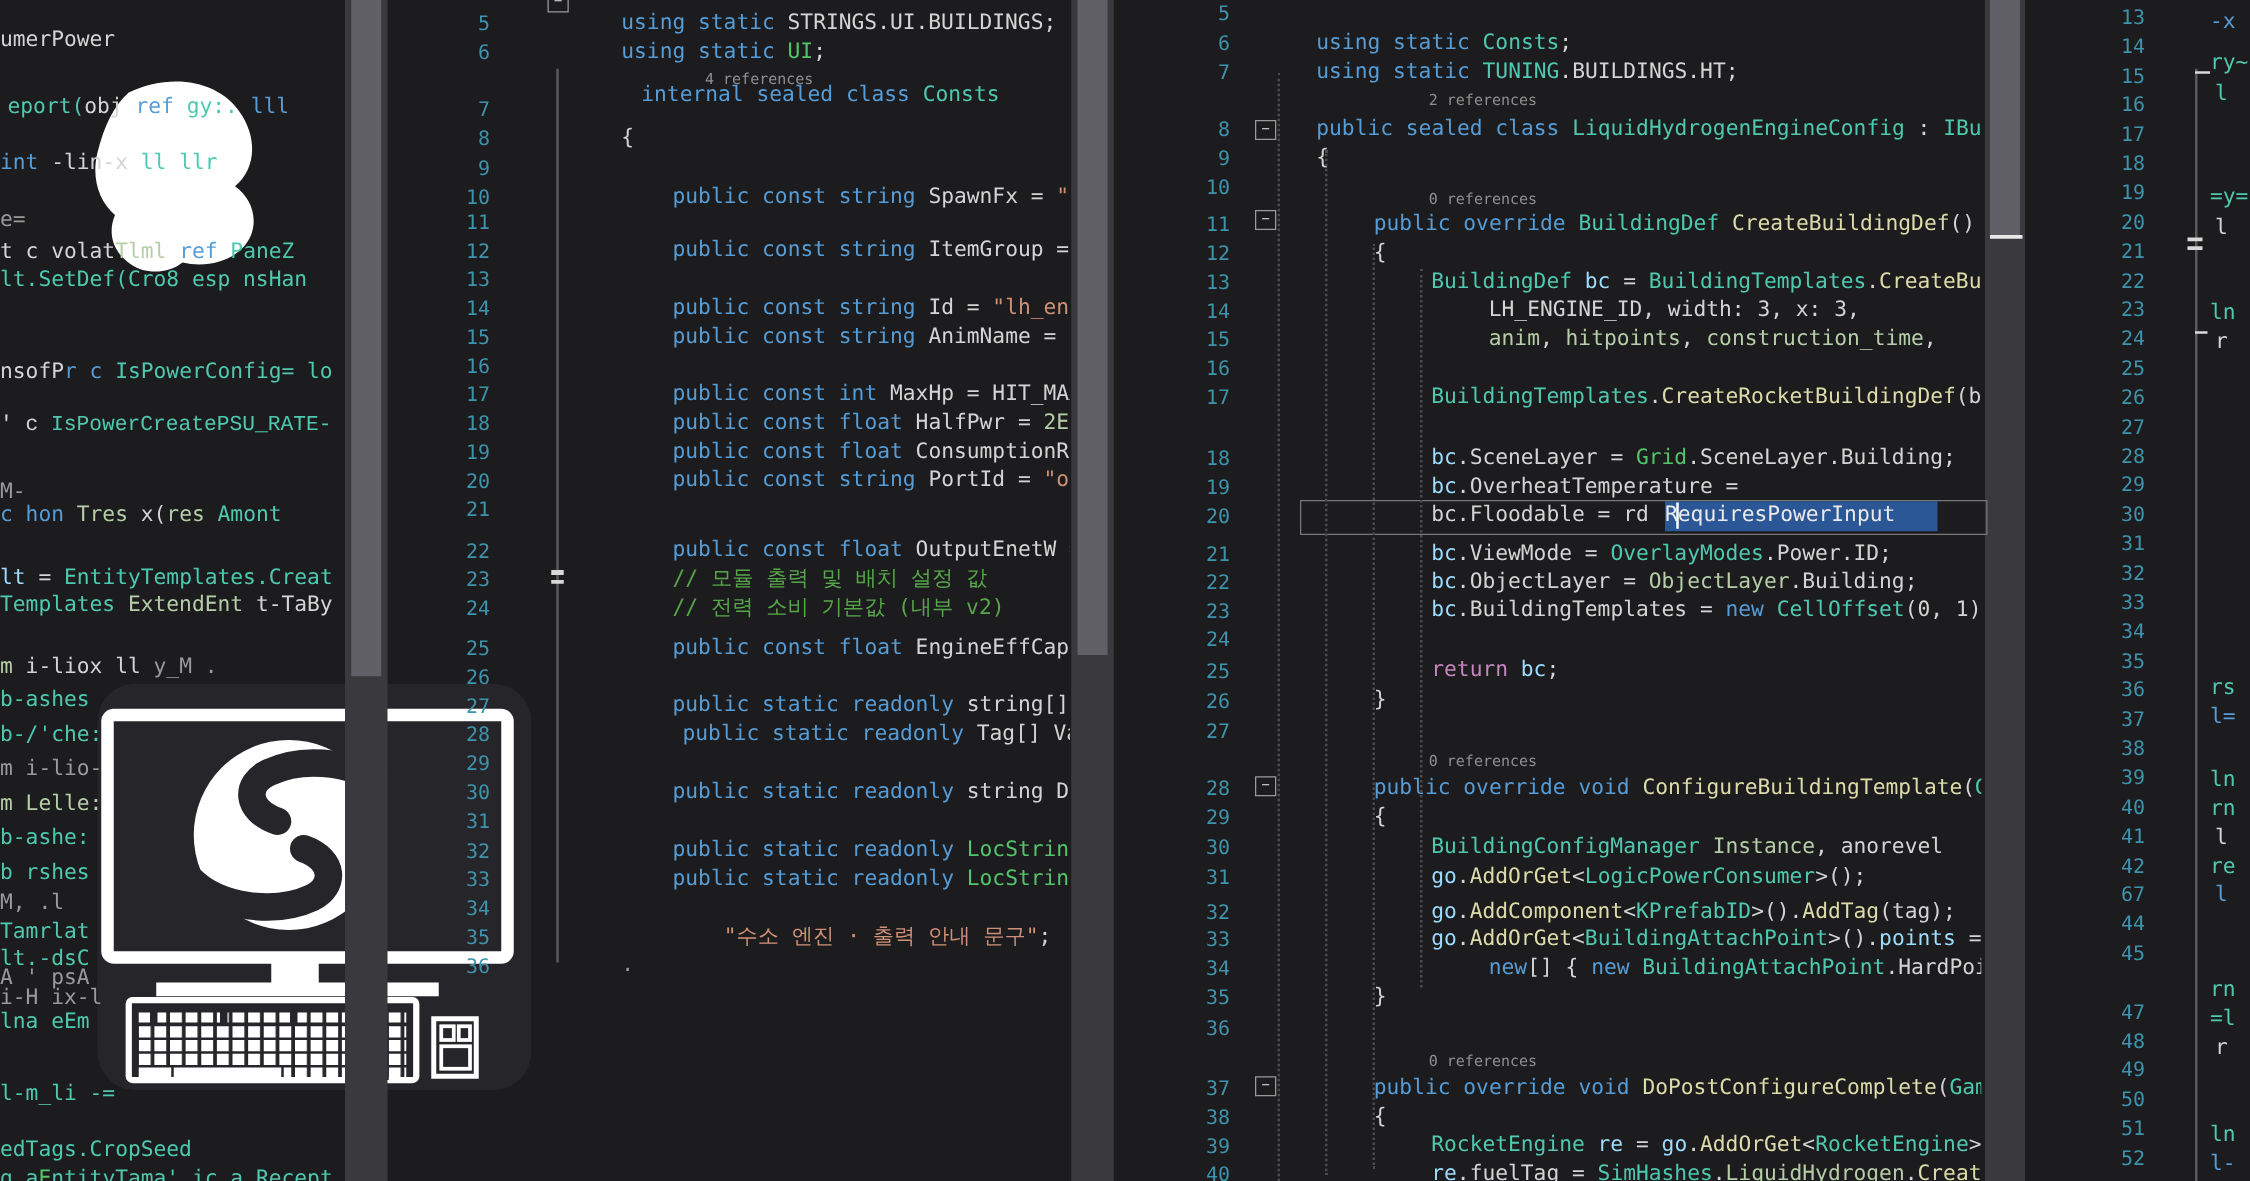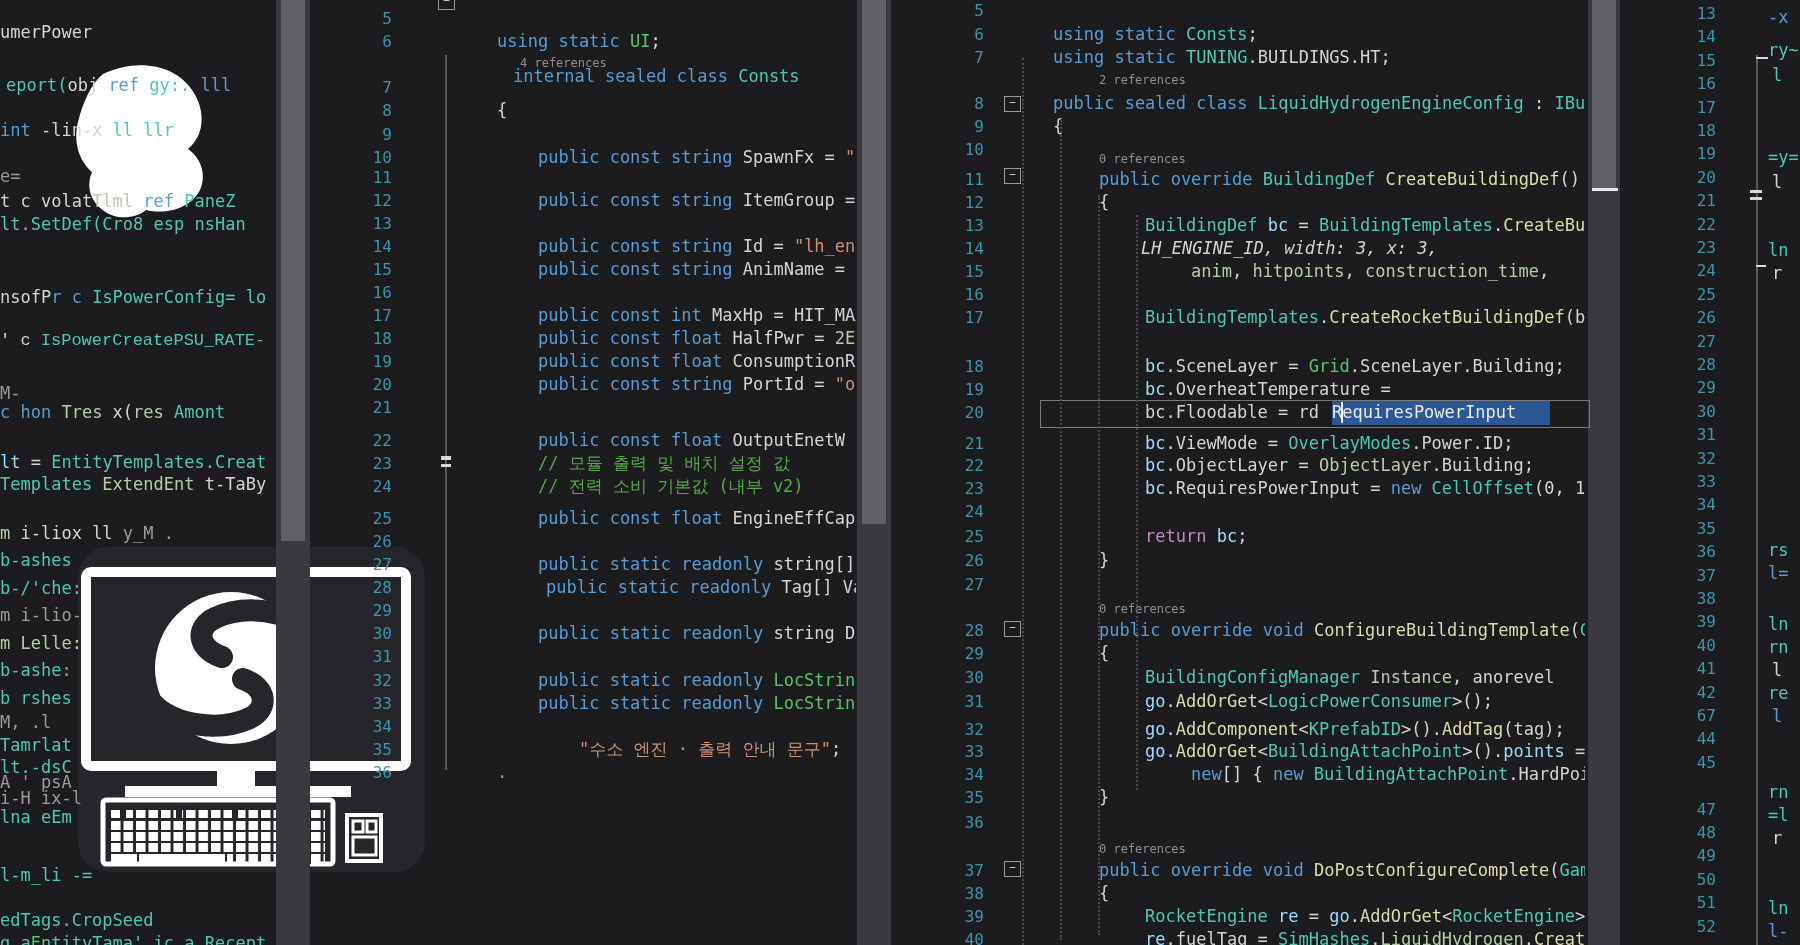--- a/index.html
+++ b/index.html
@@ -1,20 +1,20 @@
 <!DOCTYPE html>
 <html><head>
 <meta charset="utf-8">
 <style>
   html,body{margin:0;padding:0;background:#1b1b1d;overflow:hidden;}
   #stage{position:relative;width:1800px;height:945px;background:#1c1c1e;
          font-family:"DejaVu Sans Mono","Liberation Mono",monospace;font-size:17px;}
   .row{position:absolute;white-space:pre;line-height:21px;height:22px;overflow:hidden;}
   .num{position:absolute;width:32px;text-align:right;color:#3e93ad;line-height:21px;font-size:16px;}
-  .cl{position:absolute;color:#8f8f8f;font-size:12px;line-height:14px;white-space:pre;}
+  .cl{position:absolute;color:#8f8f8f;font-size:12px;line-height:14px;white-space:pre;margin-left:44px;}
   .sbtrack{position:absolute;background:#3a3a3e;}
   .sbthumb{position:absolute;background:#606066;}
   .sbmark{position:absolute;background:#e8e8e8;}
   .guide-solid{position:absolute;width:2px;background:#5a5a5a;}
   .guide-dot{position:absolute;width:0;border-left:2px dotted #4b4b4b;}
   .fold{position:absolute;width:15px;height:14px;border:1px solid #9a9a9a;background:#1c1c1e;
         color:#cfcfcf;font-size:11px;line-height:12px;text-align:center;}
   .mark{position:absolute;background:#d9d9d9;}
   .linebox{position:absolute;border:1px solid #787878;}
   .selbg{position:absolute;background:#2b5797;overflow:hidden;white-space:pre;color:#eaeaea;line-height:23px;}
@@ -99,20 +99,21 @@
     <div class="row" style="left: 0px; top: 712px; max-width: 276px;"><span class="g2">M, .l</span></div>
     <div class="row" style="left: 0px; top: 735px; max-width: 276px;"><span class="t">Tamrlat</span></div>
     <div class="row" style="left: 0px; top: 757px; max-width: 276px;"><span class="t">lt.-dsC</span></div>
     <div class="row" style="left: 0px; top: 772px; max-width: 276px;"><span class="g2">A ' psA</span></div>
     <div class="row" style="left: 0px; top: 788px; max-width: 276px;"><span class="g2">i-H ix-l</span></div>
     <div class="row" style="left: 0px; top: 807px; max-width: 276px;"><span class="t">lna eEm</span></div>
     <div class="row" style="left: 0px; top: 865px; max-width: 276px;"><span class="t">l-m_li -=</span></div>
     <div class="row" style="left: 0px; top: 910px; max-width: 276px;"><span class="t">edTags.CropSeed</span></div>
     <div class="row" style="left: 0px; top: 933px; max-width: 276px;"><span class="t">g a</span><span class="gr">E</span><span class="t">ntityTama' ic a </span><span class="t">Recept</span></div>
     <div class="num" style="left: 360px; top: 8px;">5</div>
+    <div class="row" style="left: 497px; top: 8px; max-width: 359px;"><span class="b">using static </span><span class="w">STRINGS.UI.BUILDINGS;</span></div>
     <div class="num" style="left: 360px; top: 31px;">6</div>
     <div class="row" style="left: 497px; top: 31px; max-width: 359px;"><span class="b">using static </span><span class="gr">UI</span><span class="w">;</span></div>
     <div class="cl" style="left: 520px; top: 56px;">4 references</div>
     <div class="num" style="left: 360px; top: 77px;">7</div>
     <div class="row" style="left: 497px; top: 66px; max-width: 359px; margin-left: 16px;"><span class="b">internal sealed class </span><span class="t">Consts</span></div>
     <div class="num" style="left: 360px; top: 100px;">8</div>
     <div class="row" style="left: 497px; top: 100px; max-width: 359px;"><span class="w">{</span></div>
     <div class="num" style="left: 360px; top: 124px;">9</div>
     <div class="num" style="left: 360px; top: 147px;">10</div>
     <div class="row" style="left: 538px; top: 147px; max-width: 318px;"><span class="b">public const string </span><span class="w">SpawnFx = </span><span class="s">"fx_dust"</span></div>
@@ -172,37 +173,37 @@
     <div class="row" style="left: 1053px; top: 116px; max-width: 532px;"><span class="w">{</span></div>
     <div class="num" style="left: 952px; top: 139px;">10</div>
     <div class="cl" style="left: 1099px; top: 152px;">0 references</div>
     <div class="num" style="left: 952px; top: 169px;">11</div>
     <div class="row" style="left: 1099px; top: 169px; max-width: 486px;"><span class="b">public override </span><span class="t">BuildingDef</span><span class="y"> CreateBuildingDef</span><span class="w">()</span></div>
     <div class="num" style="left: 952px; top: 192px;">12</div>
     <div class="row" style="left: 1099px; top: 192px; max-width: 486px;"><span class="w">{</span></div>
     <div class="num" style="left: 952px; top: 215px;">13</div>
     <div class="row" style="left: 1145px; top: 215px; max-width: 440px;"><span class="t">BuildingDef</span><span class="lb"> bc</span><span class="w"> = </span><span class="t">BuildingTemplates</span><span class="w">.</span><span class="y">CreateBuildingDef</span></div>
     <div class="num" style="left: 952px; top: 238px;">14</div>
-    <div class="row" style="left: 1141px; top: 238px; max-width: 394px; font-style: italic;"><span class="w">LH_ENGINE_ID, width: 3, x: 3,</span></div>
+    <div class="row" style="left: 1191px; top: 238px; max-width: 394px;"><span class="w">LH_ENGINE_ID, width: 3, x: 3,</span></div>
     <div class="num" style="left: 952px; top: 261px;">15</div>
     <div class="row" style="left: 1191px; top: 261px; max-width: 394px;"><span class="k">anim</span><span class="w">, </span><span class="k">hitpoints</span><span class="w">, </span><span class="k">construction_time</span><span class="w">,</span></div>
     <div class="num" style="left: 952px; top: 284px;">16</div>
     <div class="num" style="left: 952px; top: 307px;">17</div>
     <div class="row" style="left: 1145px; top: 307px; max-width: 440px;"><span class="t">BuildingTemplates</span><span class="w">.</span><span class="y">CreateRocketBuildingDef</span><span class="w">(bc);</span></div>
     <div class="num" style="left: 952px; top: 356px;">18</div>
     <div class="row" style="left: 1145px; top: 356px; max-width: 440px;"><span class="lb">bc</span><span class="w">.SceneLayer = </span><span class="gr">Grid</span><span class="w">.SceneLayer.Building;</span></div>
     <div class="num" style="left: 952px; top: 379px;">19</div>
     <div class="row" style="left: 1145px; top: 379px; max-width: 440px;"><span class="lb">bc</span><span class="w">.OverheatTemperature =</span></div>
     <div class="num" style="left: 952px; top: 402px;">20</div>
     <div class="num" style="left: 952px; top: 433px;">21</div>
     <div class="row" style="left: 1145px; top: 433px; max-width: 440px;"><span class="lb">bc</span><span class="w">.ViewMode = </span><span class="t">OverlayModes</span><span class="w">.Power.ID;</span></div>
     <div class="num" style="left: 952px; top: 455px;">22</div>
     <div class="row" style="left: 1145px; top: 455px; max-width: 440px;"><span class="lb">bc</span><span class="w">.ObjectLayer = </span><span class="k">ObjectLayer</span><span class="w">.Building;</span></div>
     <div class="num" style="left: 952px; top: 478px;">23</div>
-    <div class="row" style="left: 1145px; top: 478px; max-width: 440px;"><span class="lb">bc</span><span class="w">.RequiresPowerInput = </span><span class="b">new</span><span class="t"> CellOffset</span><span class="w">(0, 1);</span></div>
+    <div class="row" style="left: 1145px; top: 478px; max-width: 440px;"><span class="lb">bc</span><span class="w">.BuildingTemplates = </span><span class="b">new</span><span class="t"> CellOffset</span><span class="w">(0, 1);</span></div>
     <div class="num" style="left: 952px; top: 501px;">24</div>
     <div class="num" style="left: 952px; top: 526px;">25</div>
     <div class="row" style="left: 1145px; top: 526px; max-width: 440px;"><span class="p">return</span><span class="lb"> bc</span><span class="w">;</span></div>
     <div class="num" style="left: 952px; top: 550px;">26</div>
     <div class="row" style="left: 1099px; top: 550px; max-width: 486px;"><span class="w">}</span></div>
     <div class="num" style="left: 952px; top: 574px;">27</div>
     <div class="cl" style="left: 1099px; top: 602px;">0 references</div>
     <div class="num" style="left: 952px; top: 620px;">28</div>
     <div class="row" style="left: 1099px; top: 620px; max-width: 486px;"><span class="b">public override void </span><span class="y">ConfigureBuildingTemplate</span><span class="w">(</span><span class="t">GameObject</span></div>
     <div class="num" style="left: 952px; top: 643px;">29</div>

